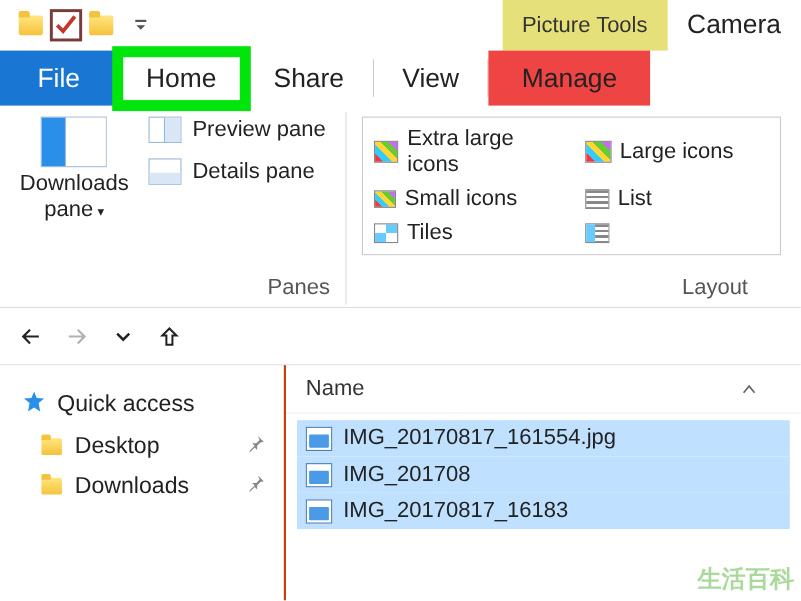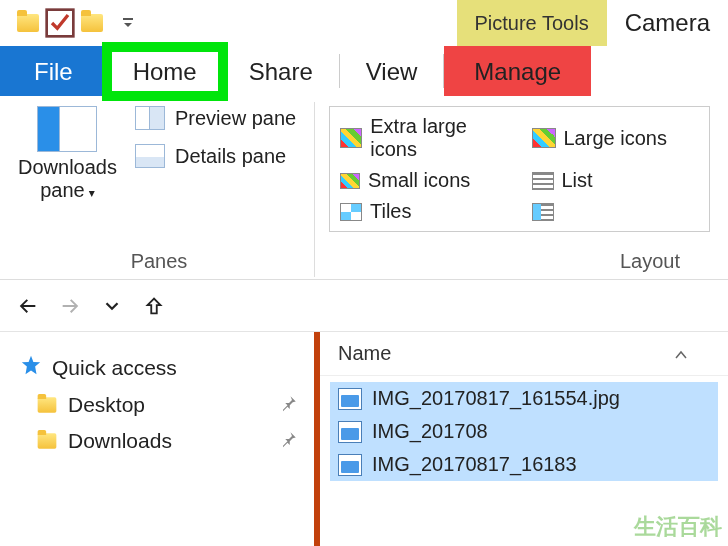--- a/index.html
+++ b/index.html
@@ -22,21 +22,21 @@
   .tab-file { background:#1976d2; color:#fff; padding:0 34px; }
   .tab-home-wrap { position:relative; }
   .highlight-box { position:absolute; top:-5px; left:-5px; right:-5px; bottom:-5px; border:10px solid #00e50b; pointer-events:none; }
   .tab-manage { background:#ef4444; padding:0 30px; }
   .tab-divider { width:1px; background:#ccc; margin:8px 0;}
   
   
   .ribbon { display:flex; border-bottom:1px solid #ddd; padding:6px 4px 2px; height:184px; }
   .group { display:flex; flex-direction:column; justify-content:space-between; padding:4px 14px; }
   .group + .group { border-left:1px solid #ddd; }
-  .group-label { text-align:center; font-size:20px; color:#555; padding-top:6px; }
+  .group-label { text-align:right; font-size:20px; color:#555; padding-top:6px; }
 
   .panes-group { width:310px; }
   .panes-row { display:flex; gap:18px; }
   .navpane-btn { display:flex; flex-direction:column; align-items:center; font-size:20px; color:#222; }
   .navpane-graphic { width:60px; height:46px; border:1px solid #9cb8d8; display:flex; margin-bottom:4px;}
   .navpane-graphic .np-side { width:22px; background:#2a8fe8; border-right:1px solid #9cb8d8;}
   .navpane-graphic .np-main { flex:1; background:#fff;}
   .pane-col { display:flex; flex-direction:column; gap:14px; }
   .pane-item { display:flex; align-items:center; gap:10px; font-size:20px; color:#222;}
   .pane-thumb { width:30px; height:24px; border:1px solid #9cb8d8; display:flex;}
@@ -63,21 +63,21 @@
   .navrow { display:flex; align-items:center; height:52px; padding:0 10px; gap:6px; border-bottom:1px solid #e4e4e4;}
   .navbtn { width:36px; height:36px; display:flex; align-items:center; justify-content:center; cursor:pointer;}
   .navbtn svg { width:22px; height:22px; }
   .navbtn.disabled svg { opacity:.35;}
   .addr { flex:1; display:flex; align-items:center; height:40px; border:1px solid #ccc; padding:0 6px; gap:4px;}
   .addr .crumb { display:flex; align-items:center; font-size:21px; color:#222; padding:0 4px;}
   .addr .sep svg { width:12px; height:12px;}
 
   
   .split { display:flex; height:214px;}
-  .sidebar { width:320px; border-right:6px solid #c2410c; padding:16px 6px;}
+  .sidebar { width:260px; border-right:2px solid #c2410c; padding:16px 6px;}
   .side-item { display:flex; align-items:center; gap:10px; font-size:21px; color:#222; padding:6px 10px 6px 30px;}
   .side-item.head { padding-left:14px;}
   .pin { margin-left:auto; color:#777;}
   .pin svg{width:18px;height:18px;}
   .star { color:#2a8fe8;}
   .star svg{width:22px;height:22px;}
   .content { flex:1; }
   .col-header { display:flex; justify-content:space-between; align-items:center; font-size:20px; color:#333; padding:10px 40px 10px 18px; border-bottom:1px solid #eee;}
   .sortchev svg{width:14px;height:10px;}
   .files { padding:6px 10px;}

